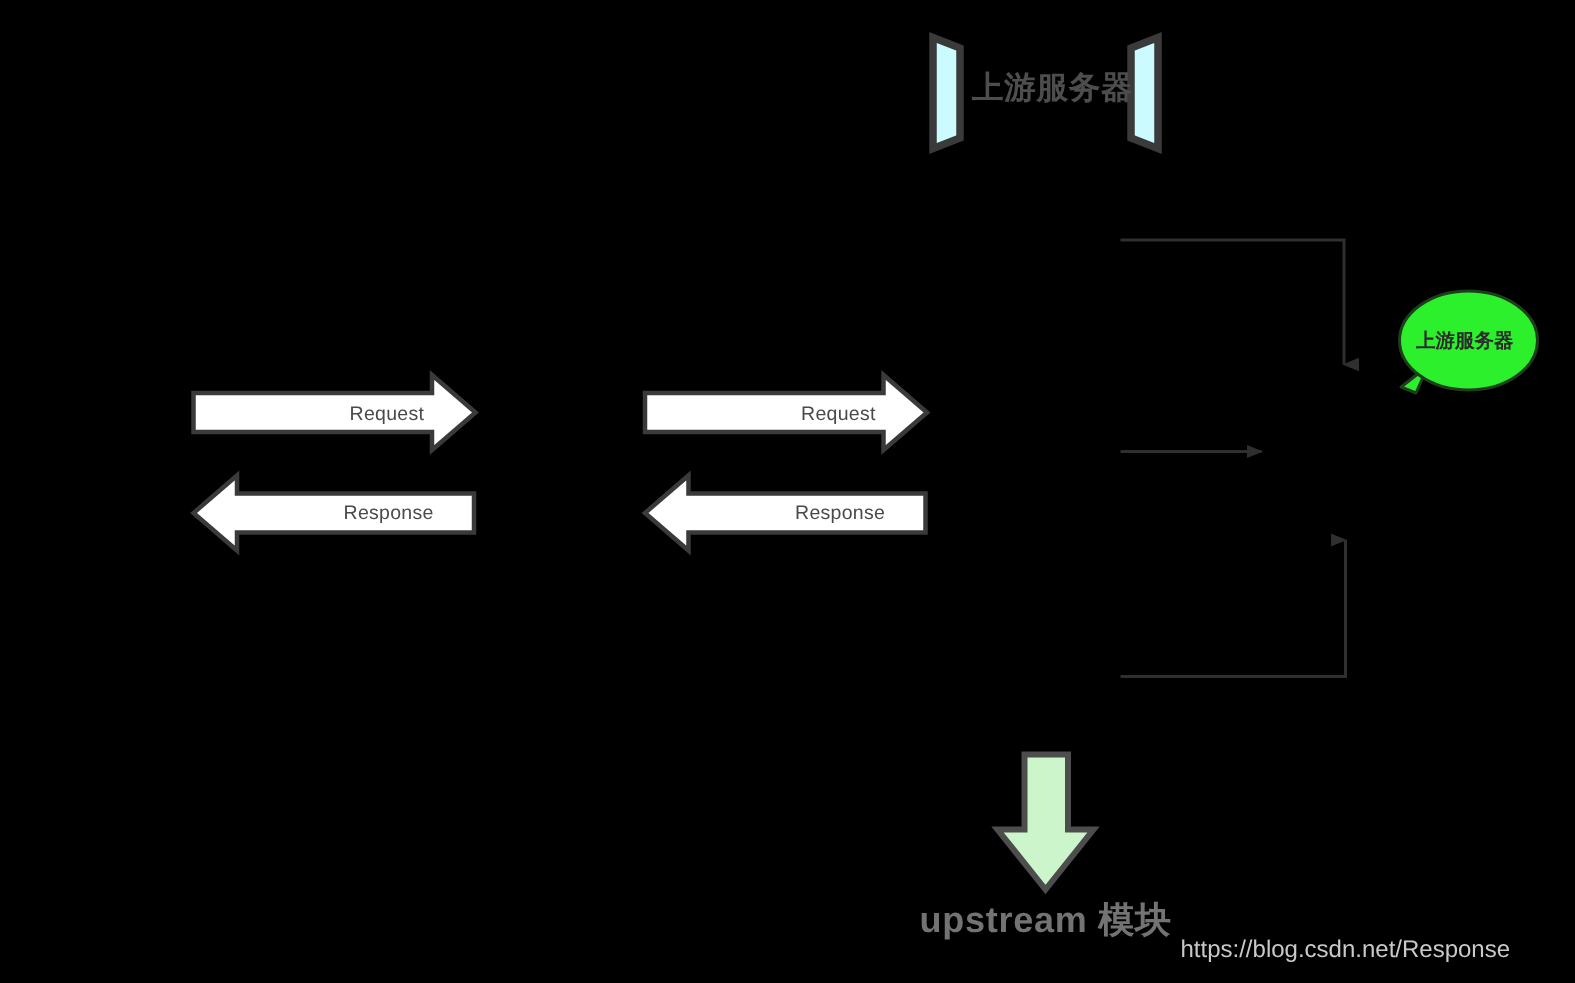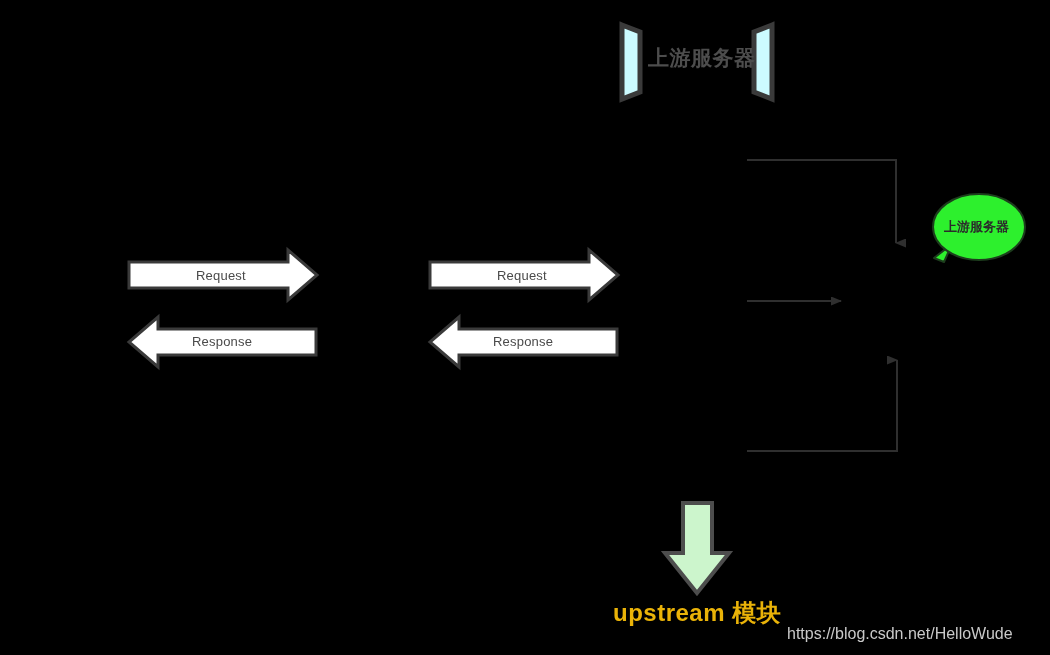--- a/index.html
+++ b/index.html
@@ -36,37 +36,38 @@
     top: 44px;
     font-size: 21px;
     color: #4d4d4d;
     font-weight: bold;
     letter-spacing: 0.5px;
   }
   .label-arrow {
     font-size: 13px;
     color: #4a4a4a;
     letter-spacing: 0.2px;
+    margin-left: 37px;
   }
   .label-req1  { left: 196px; top: 268px; }
   .label-res1  { left: 192px; top: 334px; }
   .label-req2  { left: 497px; top: 268px; }
   .label-res2  { left: 493px; top: 334px; }
   .label-db {
     left: 944px;
     top: 218px;
     font-size: 13px;
     color: #2b2b2b;
     font-weight: bold;
   }
   .label-module {
     left: 613px;
     top: 597px;
     font-size: 24px;
-    color: #eab308;
+    color: #737373;
     font-weight: bold;
     letter-spacing: 0.5px;
   }
   .watermark {
     left: 787px;
     top: 625px;
     font-size: 16px;
     color: #c9c9c9;
   }
 </style>
@@ -140,15 +141,15 @@
   <div class="txt label-arrow label-res1">Response</div>
 
   <div class="txt label-arrow label-req2">Request</div>
 
   <div class="txt label-arrow label-res2">Response</div>
 
   <div class="txt label-db">上游服务器</div>
 
   <div class="txt label-module">upstream 模块</div>
 
-  <div class="txt watermark">https://blog.csdn.net/HelloWude</div>
+  <div class="txt watermark">https://blog.csdn.net/Response</div>
 
 </div>
 
 </body></html>

